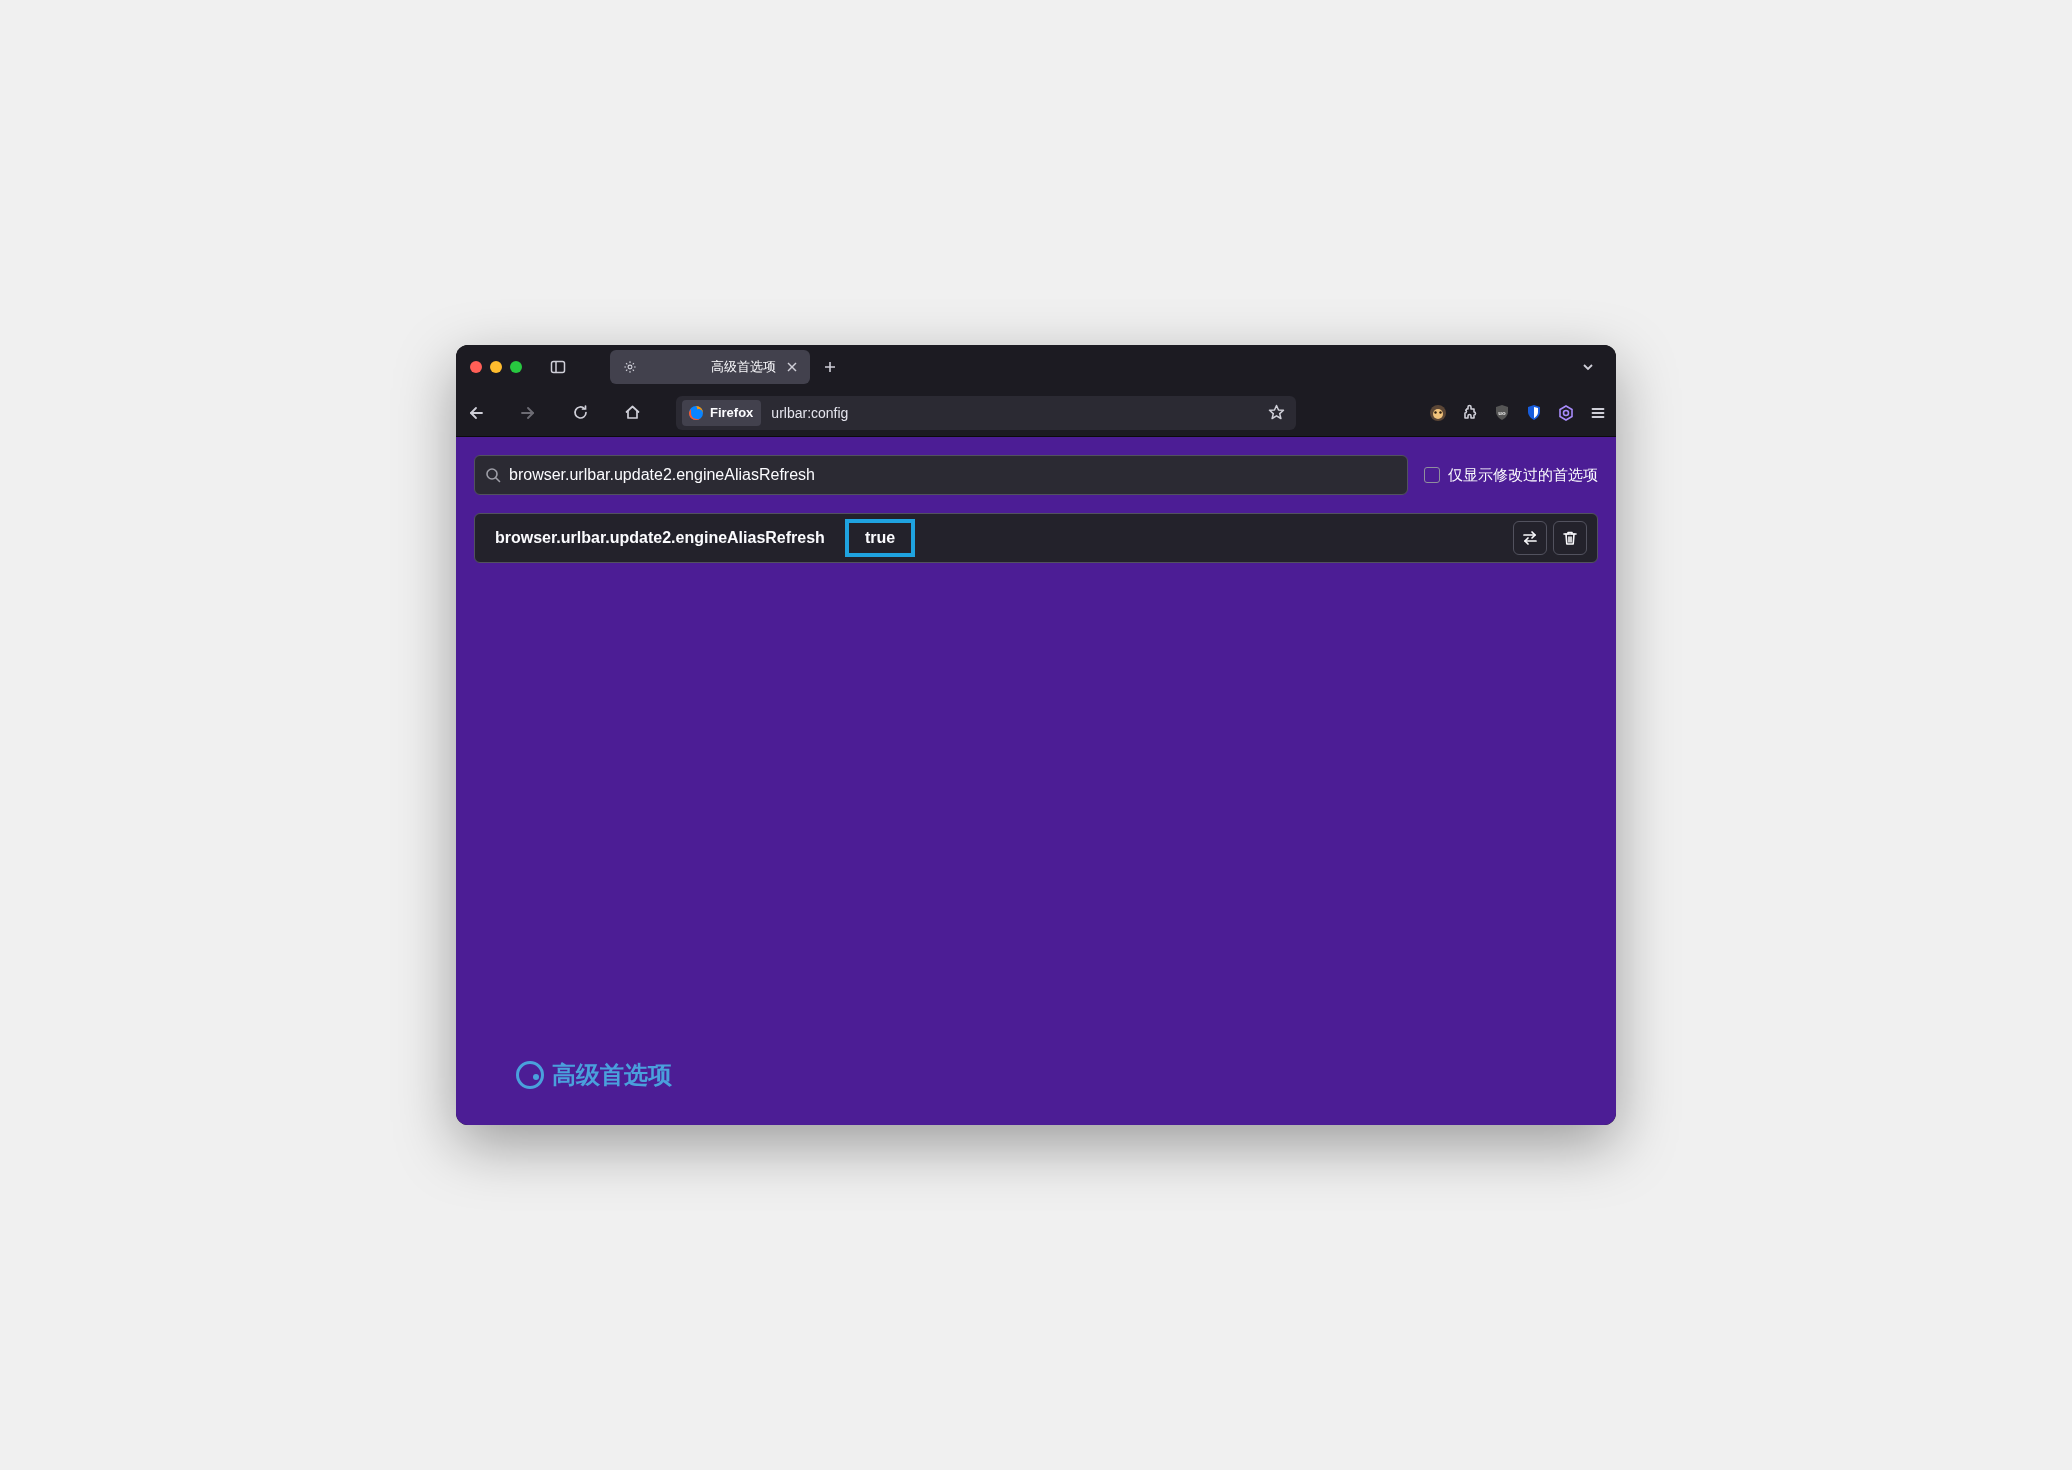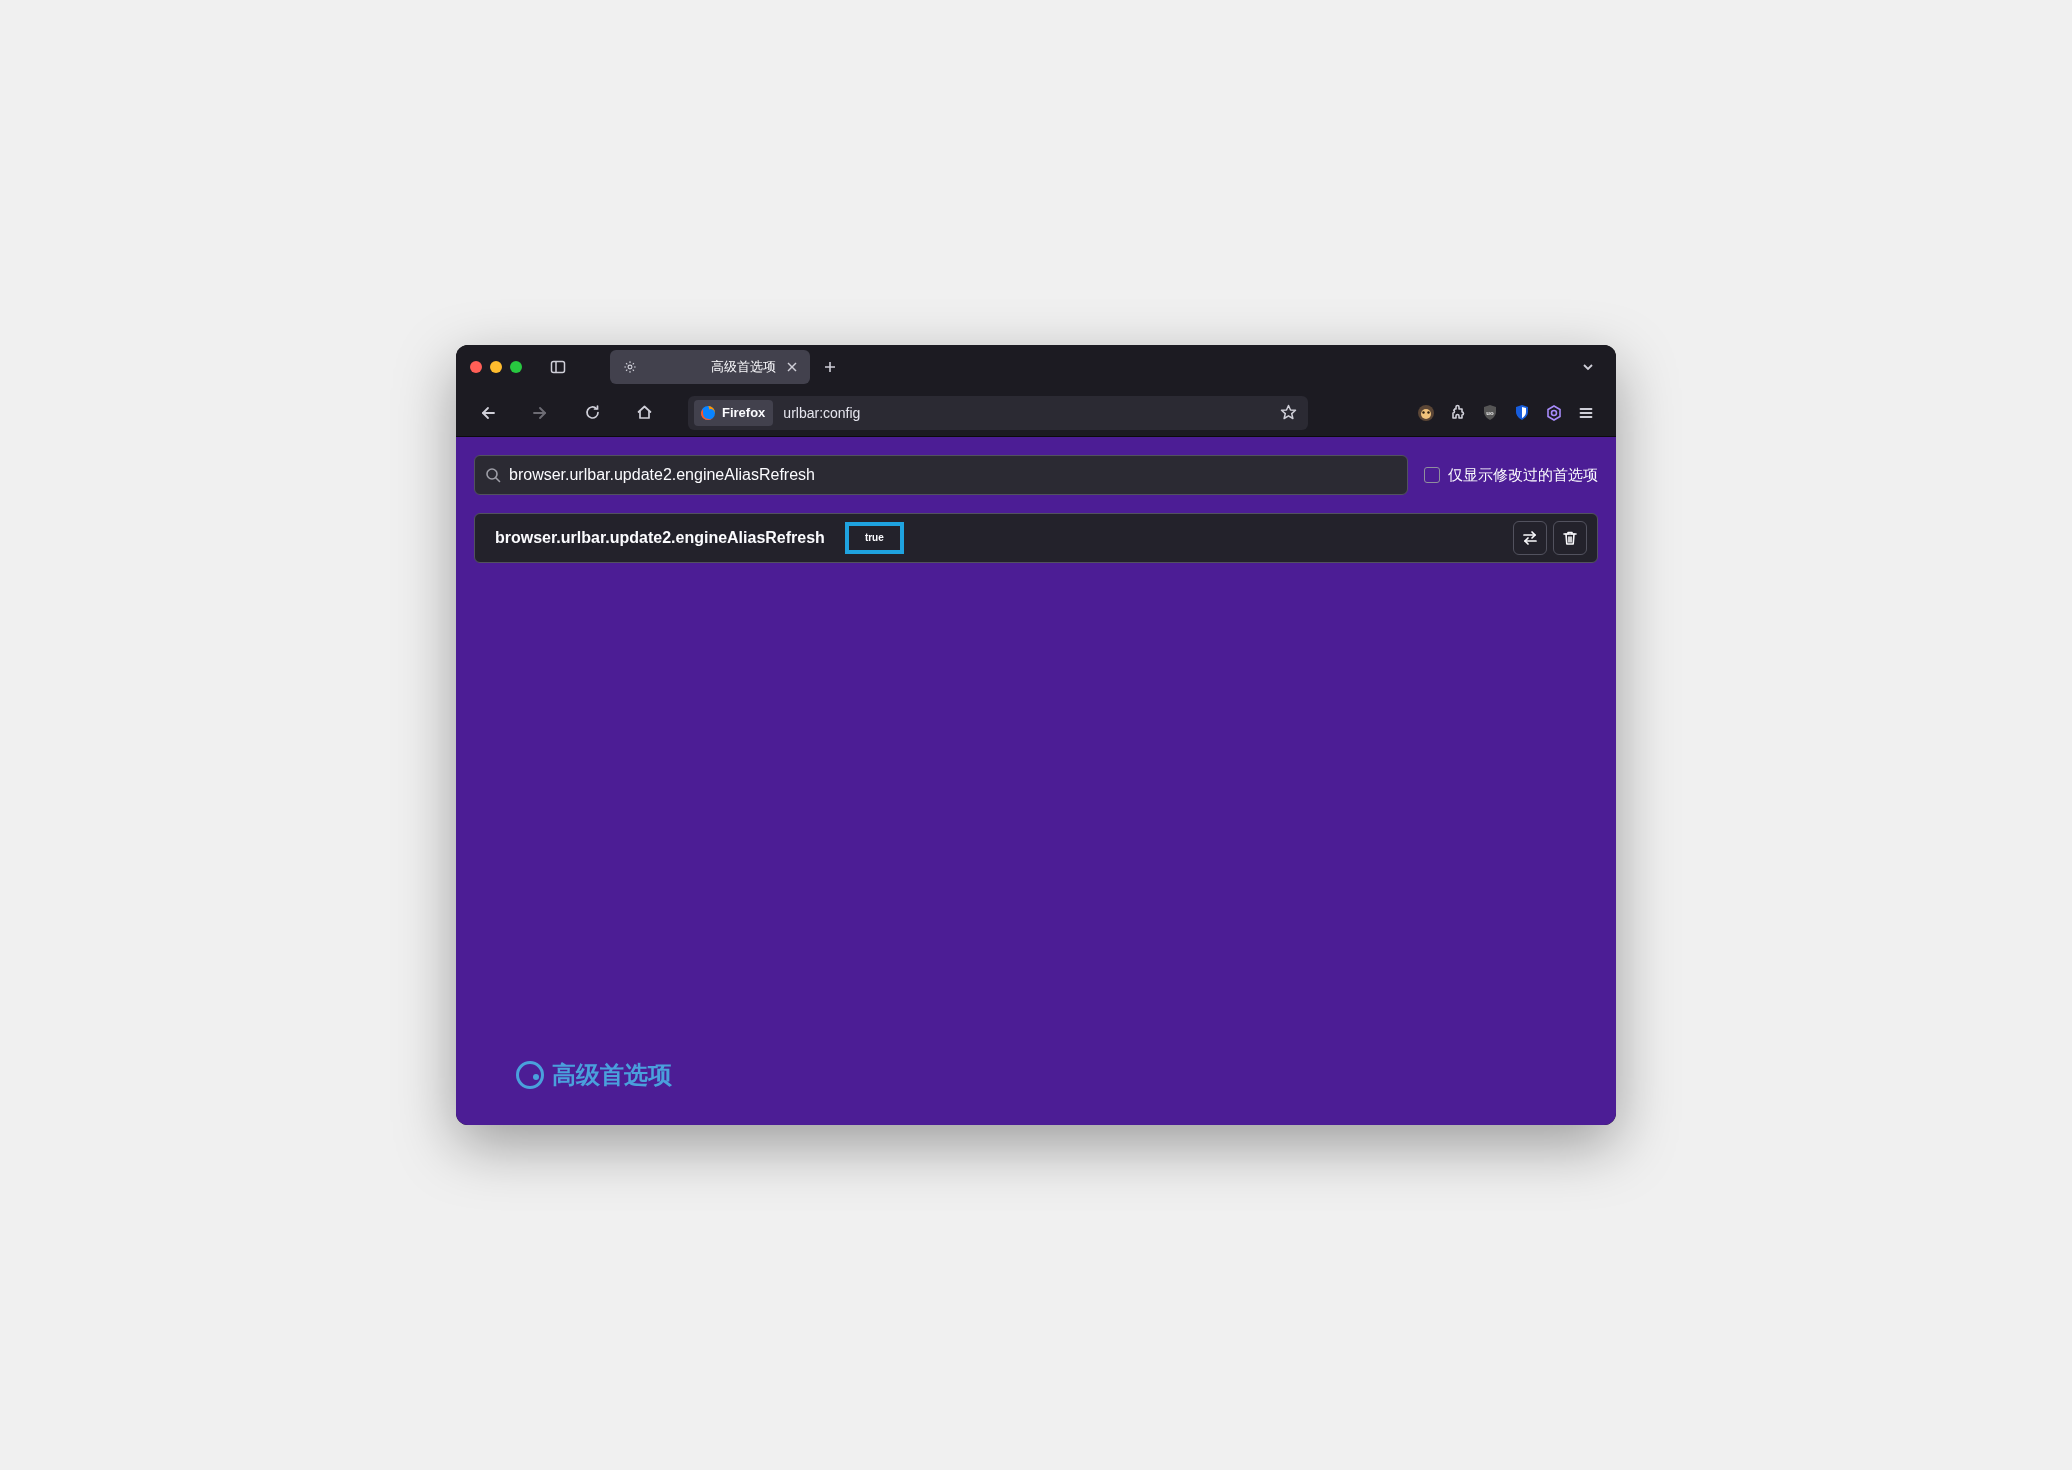--- a/index.html
+++ b/index.html
@@ -52,21 +52,21 @@
   .tab .tab-label { flex:1; white-space: nowrap; overflow: hidden; text-overflow: ellipsis; }
   .tab .tab-close { width:16px; height:16px; display:flex; align-items:center; justify-content:center; color:#cfcfd8; cursor:pointer;}
   .newtab {
     width: 28px; height: 28px; display:flex; align-items:center; justify-content:center;
     color:#cfcfd8; border-radius:6px; cursor:pointer;
   }
   .titlebar-right { margin-left:auto; }
   .tabs-dropdown { width:28px;height:28px;display:flex;align-items:center;justify-content:center;color:#cfcfd8;cursor:pointer;}
   
   .toolbar {
-    height: 48px; background:#1c1b22; display:flex; align-items:center; padding:0 16px; gap:20px;
+    height: 48px; background:#1c1b22; display:flex; align-items:center; padding:0 4px; gap:20px;
     border-bottom: 1px solid #0c0c0d;
   }
   .tbtn { width:32px; height:32px; display:flex; align-items:center; justify-content:center; color:#cfcfd8; border-radius:6px; cursor:pointer;}
   .tbtn.disabled { opacity:0.45; cursor:default; }
   .urlbar {
     flex:1; height:34px; background:#2b2a33; border-radius:6px;
     display:flex; align-items:center; margin:0 8px; padding:0 6px 0 6px;
     max-width: 620px;
   }
   .urlbar .identity {
@@ -91,21 +91,21 @@
   }
   .modified-only { display:flex; align-items:center; gap:8px; font-size:15px; color:#fbfbfe; white-space:nowrap;}
   .modified-only .chk { width:16px;height:16px; border:1.5px solid #8f8f9d; border-radius:3px; cursor:pointer;}
   .prefrow {
     height:50px; border:1px solid #52525e; border-radius:6px;
     display:flex; align-items:stretch; background:#23222b;
   }
   .prefname { flex:0 0 auto; display:flex; align-items:center; padding:0 20px; font-size:16px; font-weight:700;}
   .prefval-wrap { display:flex; align-items:center; }
   .prefval {
-    font-size:10px; font-weight:700; color:#fbfbfe;
+    font-size:16px; font-weight:700; color:#fbfbfe;
     border:4px solid #1fa3e0; padding:7px 16px 7px 16px; line-height:1;
   }
   .pref-spacer { flex:1; }
   .pref-actions { display:flex; align-items:center; padding:0 10px; gap:6px;}
   .pref-actions .ibtn {
     width:34px;height:34px; border:1px solid #52525e; border-radius:6px;
     display:flex;align-items:center;justify-content:center; color:#fbfbfe; cursor:pointer;
   }
   
   .watermark {

